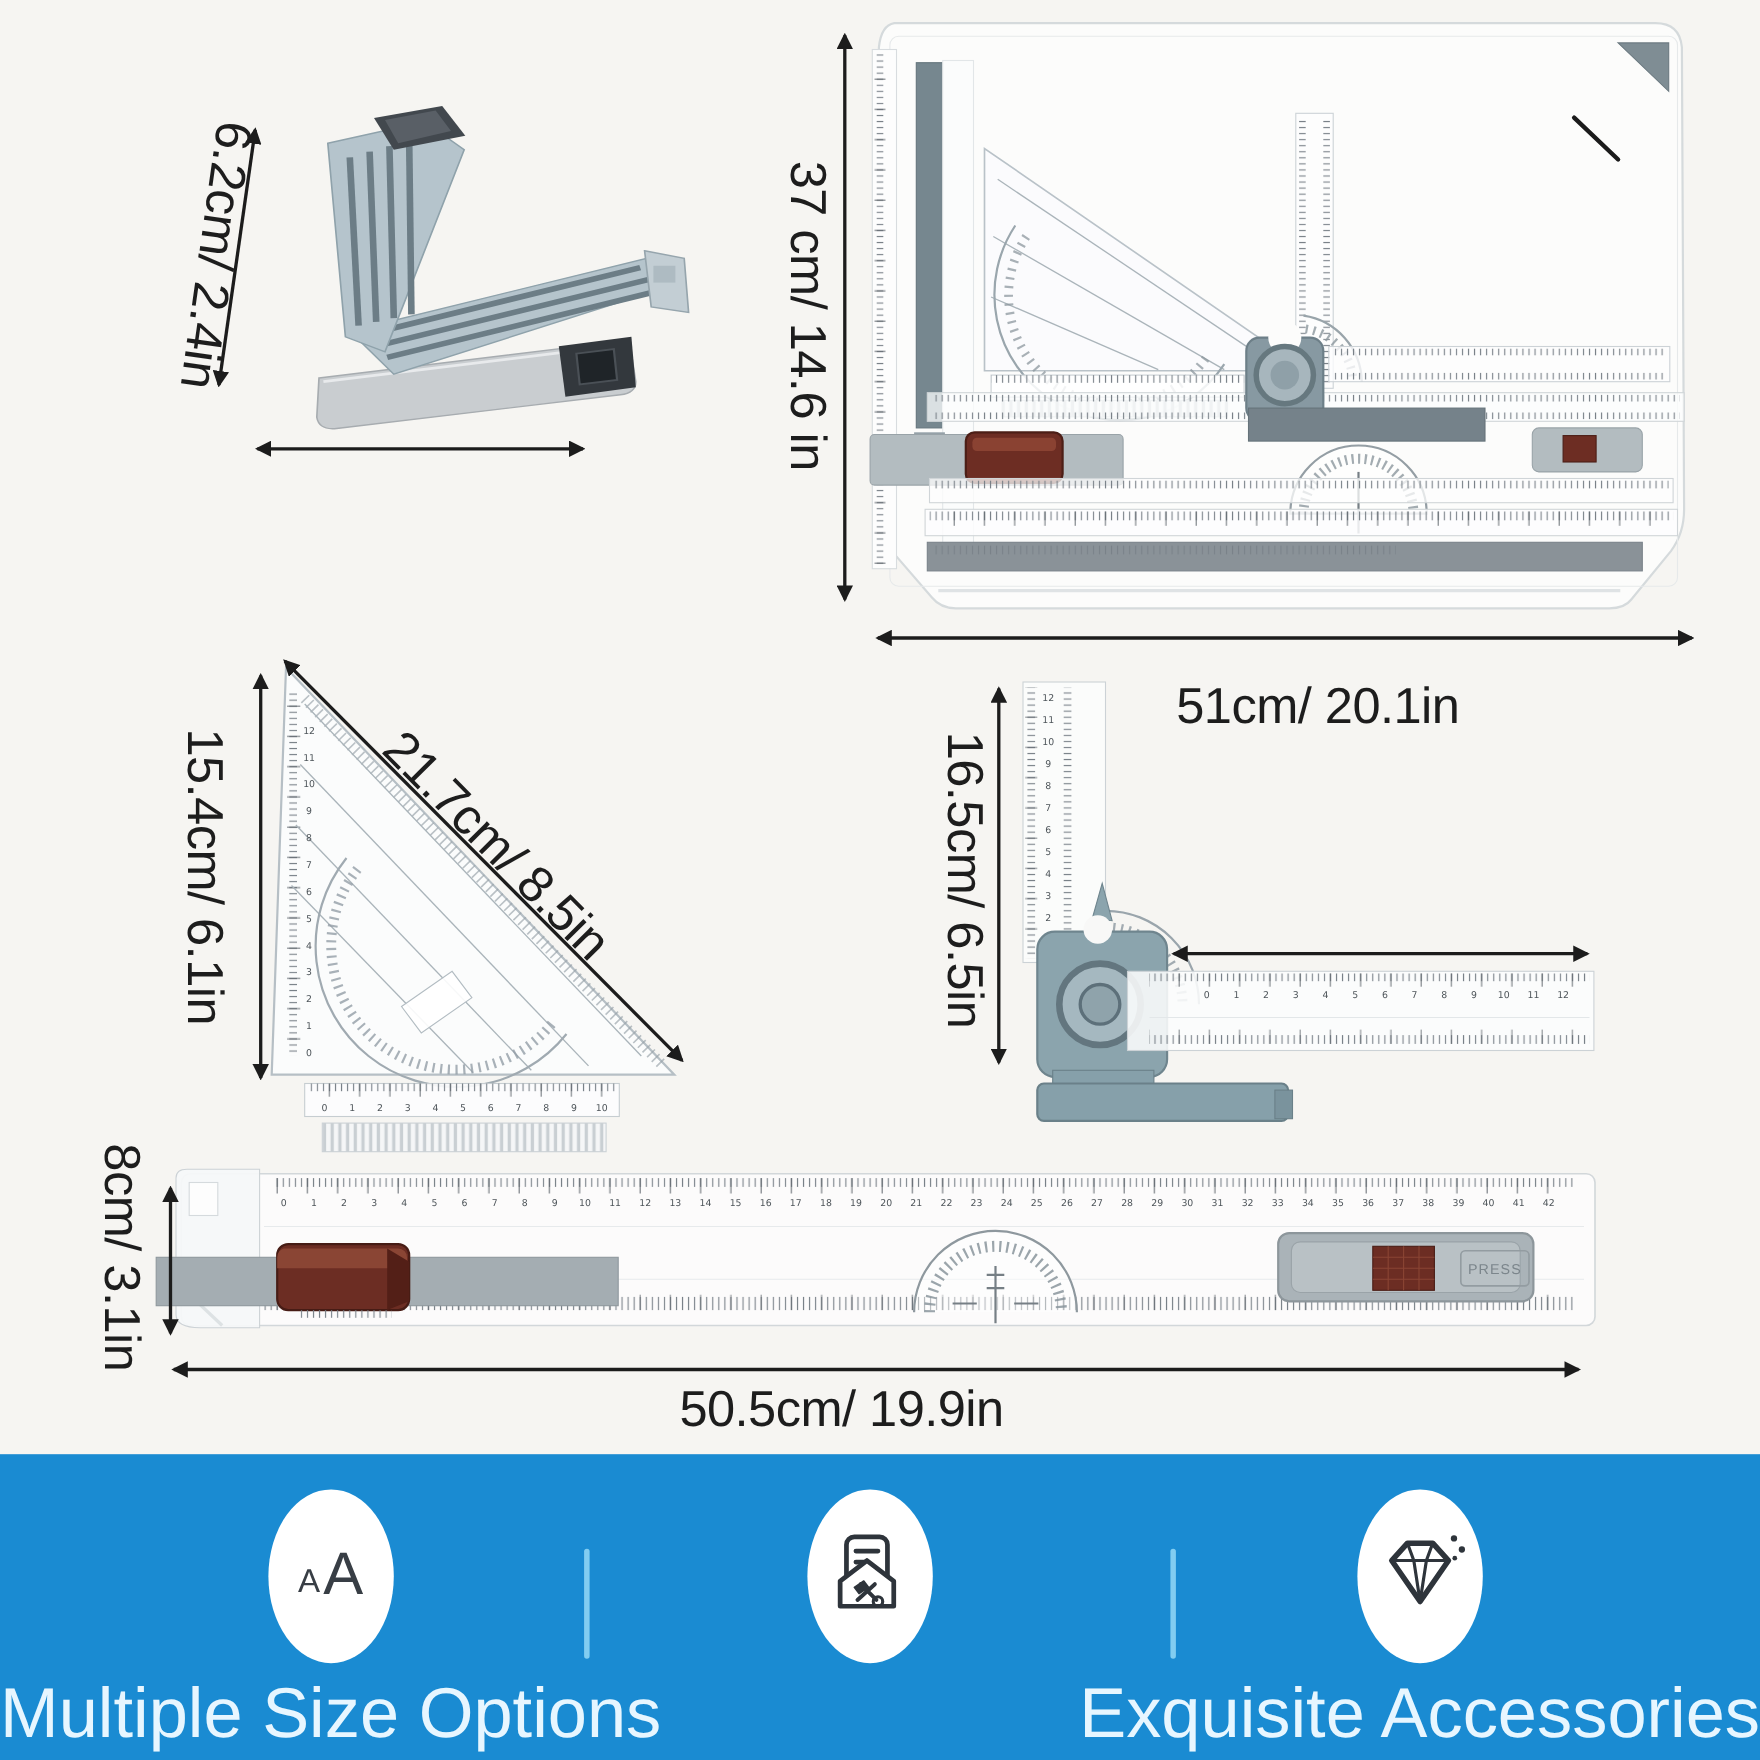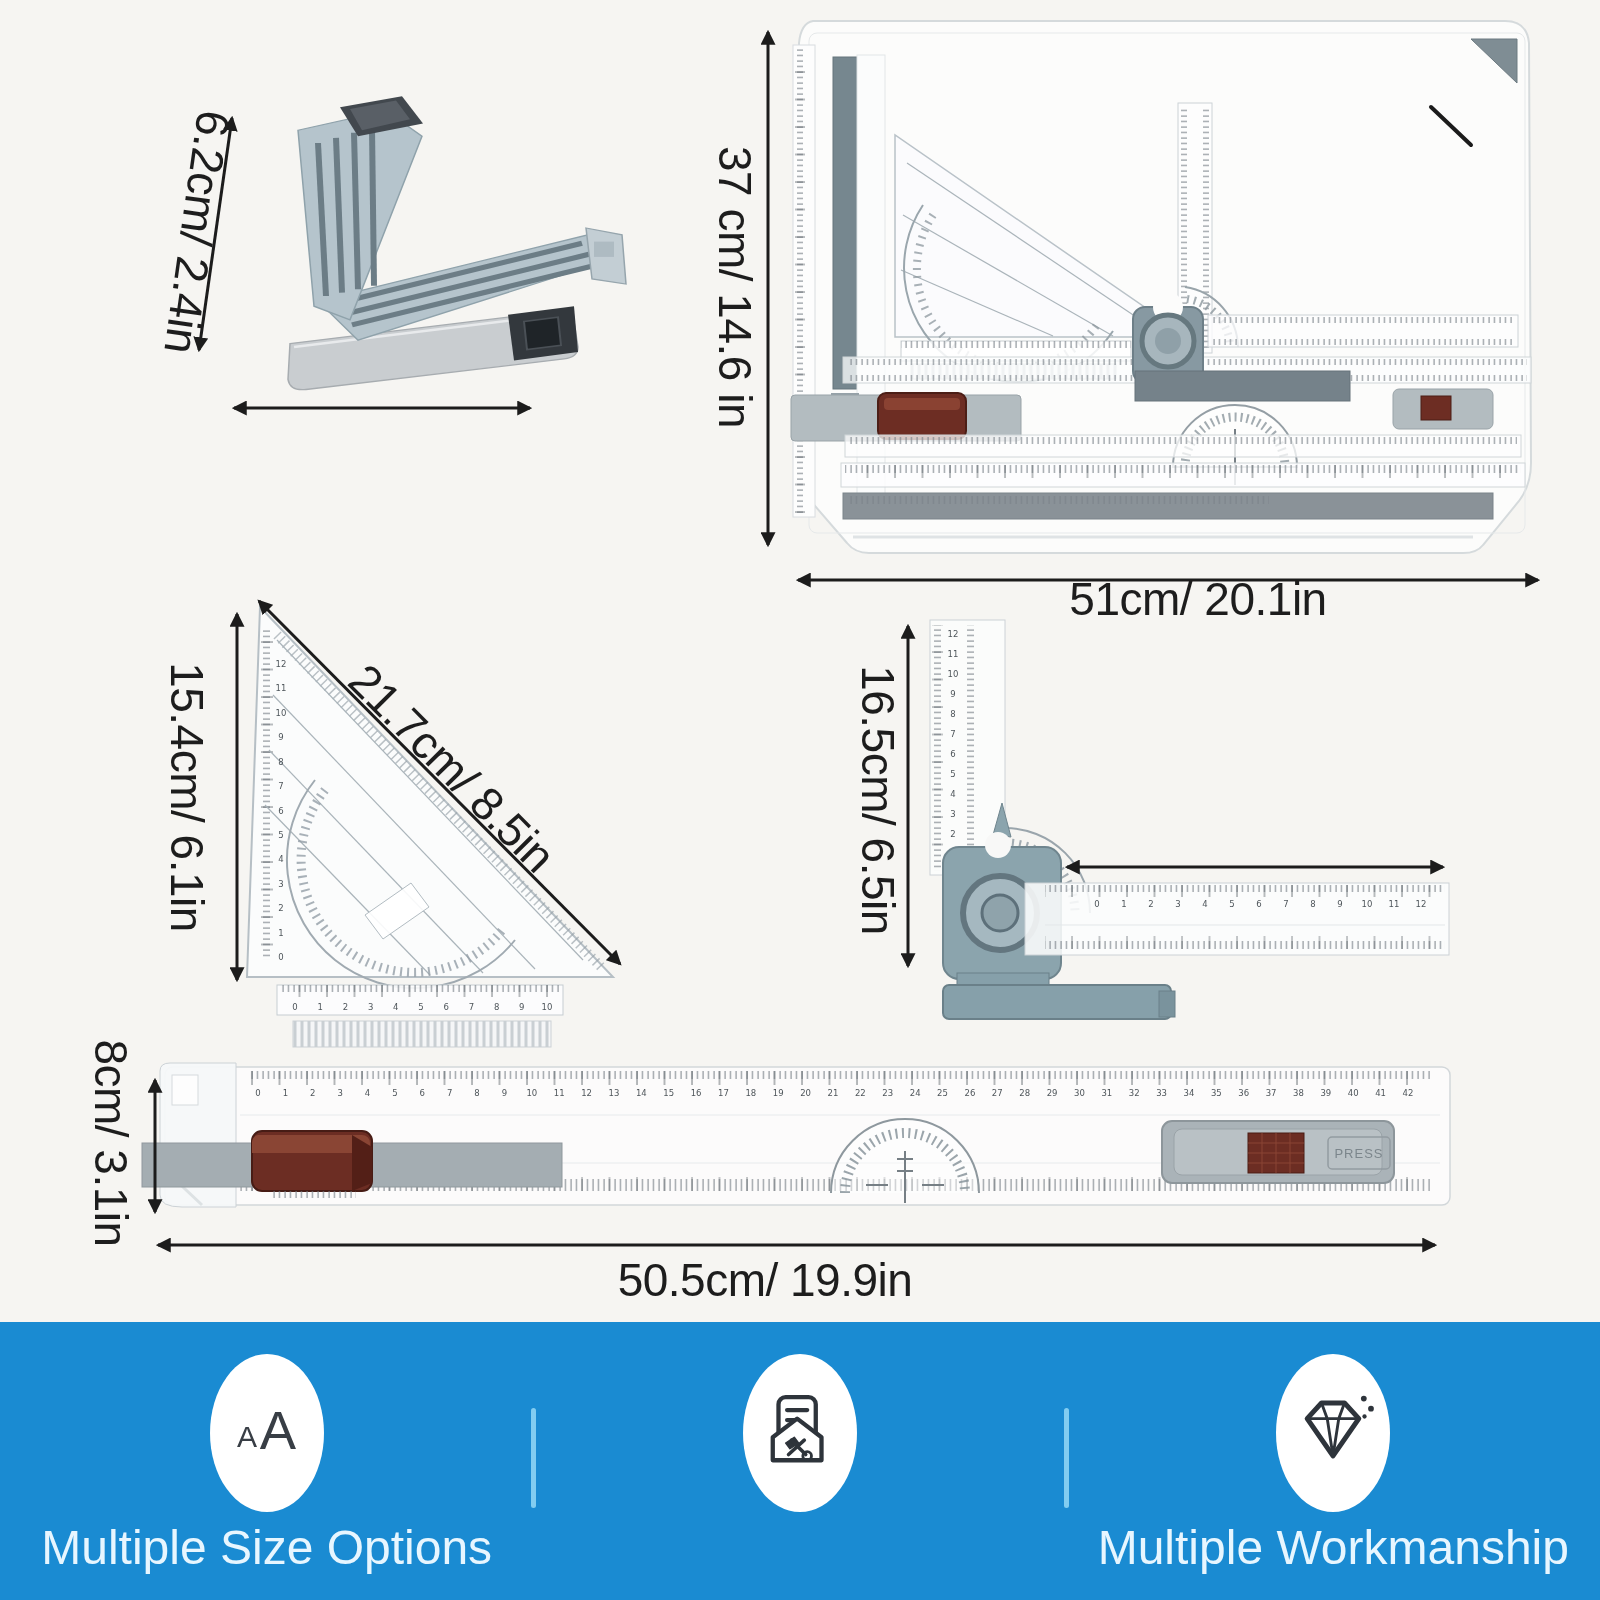--- a/index.html
+++ b/index.html
@@ -11,21 +11,21 @@
   .rot90{transform:translate(-50%,-50%) rotate(90deg);}
   .rot98{transform:translate(-50%,-50%) rotate(98deg);}
   .rot45{transform:translate(-50%,-50%) rotate(45.3deg);}
   svg{display:block;}
   .nums text{font:8.5px "DejaVu Sans",sans-serif;fill:#4e555a;text-anchor:middle;}
   
   #band{position:absolute;left:0;top:1322px;width:1600px;height:278px;display:flex;}
   .feature{flex:1;display:flex;flex-direction:column;align-items:center;}
   .oval{width:114px;height:158px;background:#ffffff;border-radius:50%;margin-top:32px;
         display:flex;align-items:center;justify-content:center;}
-  .feature-label{margin-top:8px;font-size:48px;color:#e7f6ff;white-space:nowrap;}
+  .feature-label{margin-top:8px;font-size:64px;color:#e7f6ff;white-space:nowrap;}
   .band-divider{position:absolute;top:1408px;width:5px;height:100px;background:#82cdf1;border-radius:3px;}
 </style>
 </head>
 <body>
 
 <div id="canvas">
 
   <svg class="abs" width="0" height="0">
     <defs>
       <pattern id="tkH" patternUnits="userSpaceOnUse" width="5.5" height="12">
@@ -359,21 +359,21 @@
       <line x1="259" y1="601" x2="620" y2="964" marker-start="url(#ah)" marker-end="url(#ah)"></line>
       <line x1="908" y1="626" x2="908" y2="966" marker-start="url(#ah)" marker-end="url(#ah)"></line>
       <line x1="1067" y1="867" x2="1443" y2="867" marker-start="url(#ah)" marker-end="url(#ah)"></line>
       <line x1="155" y1="1080" x2="155" y2="1212" marker-start="url(#ah)" marker-end="url(#ah)"></line>
       <line x1="158" y1="1245" x2="1435" y2="1245" marker-start="url(#ah)" marker-end="url(#ah)"></line>
     </g>
   </svg>
 
   <div class="dim-label rot98" style="left:197px;top:232px">6.2cm/ 2.4in</div>
   <div class="dim-label rot90" style="left:735px;top:287px">37 cm/ 14.6 in</div>
-  <div class="dim-label" style="left:1198px;top:599px">51cm/ 20.1in</div>
+  <div class="dim-label" style="left:1198px;top:641px">51cm/ 20.1in</div>
   <div class="dim-label rot90" style="left:187px;top:797px">15.4cm/ 6.1in</div>
   <div class="dim-label rot45" style="left:452px;top:768px">21.7cm/ 8.5in</div>
   <div class="dim-label rot90" style="left:878px;top:800px">16.5cm/ 6.5in</div>
   <div class="dim-label rot90" style="left:111px;top:1143px">8cm/ 3.1in</div>
   <div class="dim-label" style="left:765px;top:1280px">50.5cm/ 19.9in</div>
 
   <div id="band" style="background:#1a8bd2">
     <div class="feature">
       <div class="oval">
         <svg width="86" height="86" viewBox="0 0 120 120">
@@ -402,19 +402,19 @@
         <svg width="86" height="86" viewBox="0 0 120 120">
           <g fill="none" stroke="#2e343b" stroke-width="7" stroke-linejoin="round">
             <path d="M24,40 L44,18 L76,18 L96,40 L60,92 Z"></path>
             <path d="M24,40 H96 M44,18 L52,40 M76,18 L68,40 M52,40 L60,92 M68,40 L60,92" stroke-width="4"></path>
           </g>
           <circle cx="103" cy="12" r="4" fill="#2e343b"></circle>
           <circle cx="113" cy="26" r="4" fill="#2e343b"></circle>
           <circle cx="104" cy="37" r="3" fill="#2e343b"></circle>
         </svg>
       </div>
-      <div class="feature-label">Multiple Workmanship</div>
+      <div class="feature-label">Exquisite Accessories</div>
     </div>
   </div>
   <div class="band-divider" style="left:531px"></div>
   <div class="band-divider" style="left:1064px"></div>
 
 </div>
 
 </body></html>

